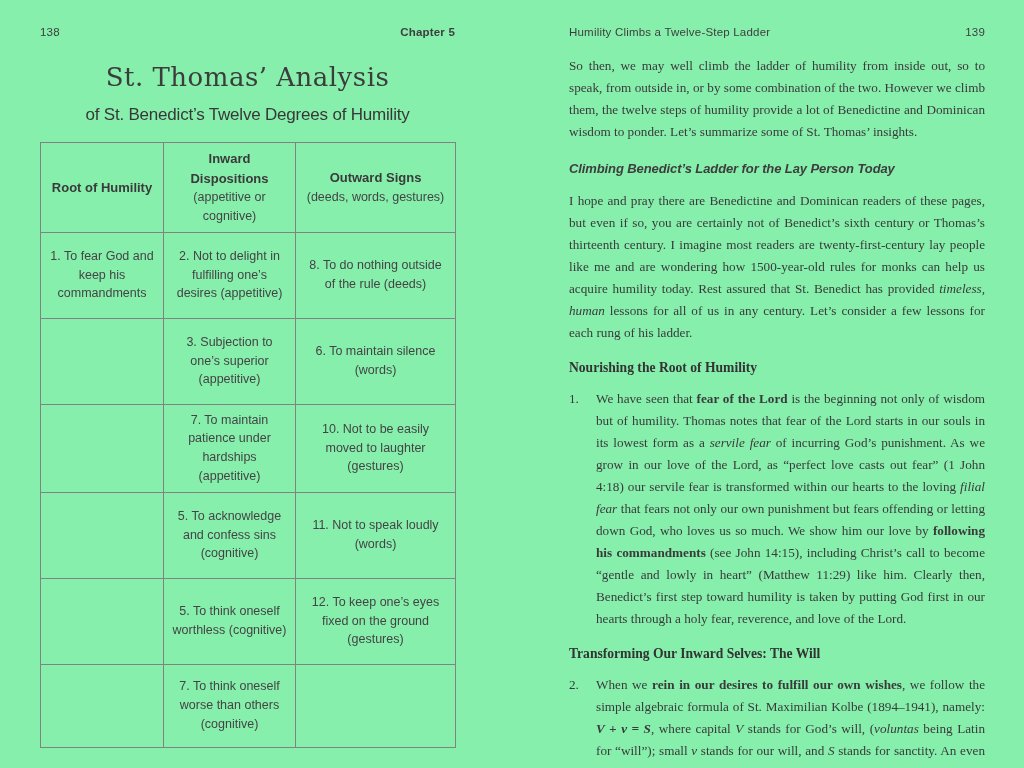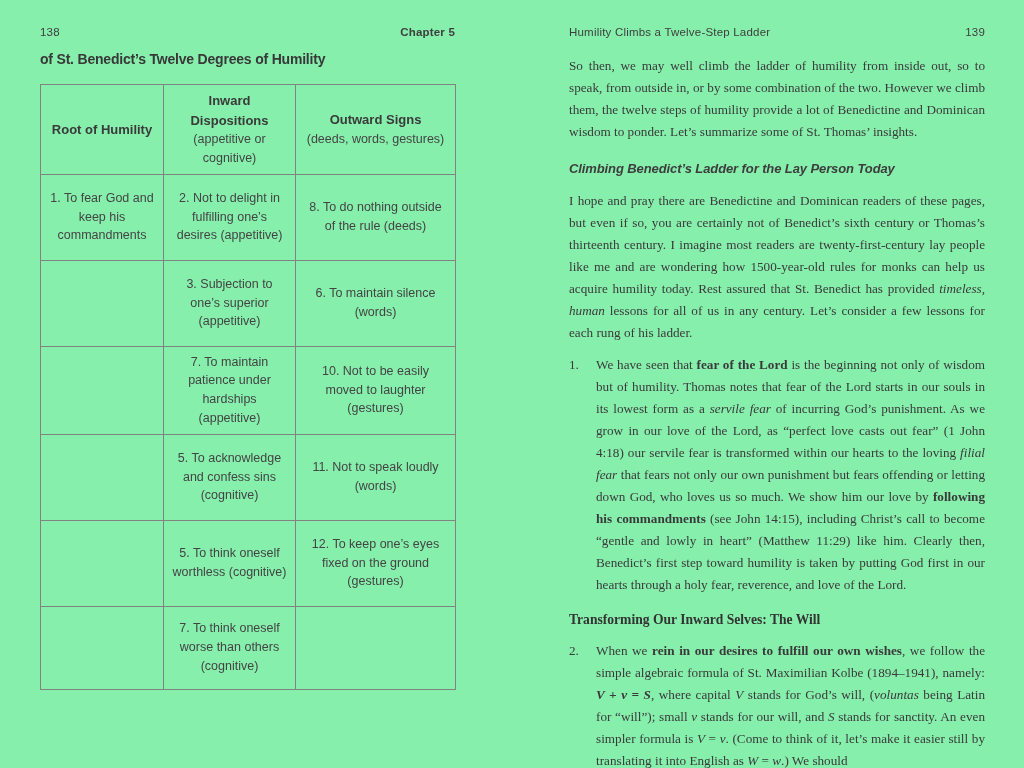--- a/index.html
+++ b/index.html
@@ -20,23 +20,23 @@
   }
   .runhead .rh-bold { font-weight:bold; }
 
   
   .book-title {
     margin-top:24px; text-align:center;
     font-family:"DejaVu Serif", serif; font-weight:normal;
     font-size:26px; color:#3c3c3c; letter-spacing:0.5px;
   }
   .book-subtitle {
-    margin-top:13px; text-align:left;
-    font-family:"Liberation Sans", sans-serif; font-weight:bold;
-    font-size:14px; color:#383838; letter-spacing:-0.2px;
+    margin-top:13px; text-align:center;
+    font-family:"Liberation Sans", sans-serif; font-weight:normal;
+    font-size:17px; color:#383838; letter-spacing:-0.2px;
   }
 
   
   table.humility {
     margin-top:17px; border-collapse:collapse; table-layout:fixed;
     width:415px; font-size:12.5px; color:#444444; line-height:1.5;
   }
   table.humility th, table.humility td {
     border:1px solid #828282; text-align:center; vertical-align:middle;
     padding:6px 7px; font-weight:normal;
@@ -72,20 +72,21 @@
 </head>
 <body>
 
 <div class="spread">
 
   <div class="page left">
     <div class="runhead">
       <span>138</span>
       <span class="rh-bold">Chapter 5</span>
     </div>
+    <div class="book-title">St. Thomas’ Analysis</div>
     <div class="book-subtitle">of St. Benedict’s Twelve Degrees of Humility</div>
     <table class="humility" id="humility-table">
       <colgroup>
         <col style="width:123px">
         <col style="width:132px">
         <col style="width:160px">
       </colgroup>
     <thead>
           <tr>
             <th>
@@ -138,20 +139,21 @@
 
   <div class="page right">
     <div class="runhead">
       <span>Humility Climbs a Twelve-Step Ladder</span>
       <span>139</span>
     </div>
     <div class="body-content" id="content">
         <div class="para"><span>So then, we may well climb the ladder of humility from inside out, so to speak, from outside in, or by some combination of the two. However we climb them, the twelve steps of humility provide a lot of Benedictine and Dominican wisdom to ponder. Let’s summarize some of St. Thomas’ insights.</span></div>
         <div class="h-ital">Climbing Benedict’s Ladder for the Lay Person Today</div>
         <div class="para"><span>I hope and pray there are Benedictine and Dominican readers of these pages, but even if so, you are certainly not of Benedict’s sixth century or Thomas’s thirteenth century. I imagine most readers are twenty-first-century lay people like me and are wondering how 1500-year-old rules for monks can help us acquire humility today. Rest assured that St. Benedict has provided </span><span class="i">timeless, human</span><span> lessons for all of us in any century. Let’s consider a few lessons for each rung of his ladder.</span></div>
+        <div class="h-bold">Nourishing the Root of Humility</div>
         <div class="list-item">
           <span class="list-num">1.</span>
           <span class="list-body"><span>We have seen that </span><span class="b">fear of the Lord</span><span> is the beginning not only of wisdom but of humility. Thomas notes that fear of the Lord starts in our souls in its lowest form as a </span><span class="i">servile fear</span><span> of incurring God’s punishment. As we grow in our love of the Lord, as “perfect love casts out fear” (1 John 4:18) our servile fear is transformed within our hearts to the loving </span><span class="i">filial fear</span><span> that fears not only our own punishment but fears offending or letting down God, who loves us so much. We show him our love by </span><span class="b">following his commandments</span><span> (see John 14:15), including Christ’s call to become “gentle and lowly in heart” (Matthew 11:29) like him. Clearly then, Benedict’s first step toward humility is taken by putting God first in our hearts through a holy fear, reverence, and love of the Lord.</span></span>
         </div>
         <div class="h-bold">Transforming Our Inward Selves: The Will</div>
         <div class="list-item">
           <span class="list-num">2.</span>
           <span class="list-body"><span>When we </span><span class="b">rein in our desires to fulfill our own wishes</span><span>, we follow the simple algebraic formula of St. Maximilian Kolbe (1894–1941), namely: </span><span class="b i">V + v = S</span><span>, where capital </span><span class="i">V</span><span> stands for God’s will, (</span><span class="i">voluntas</span><span> being Latin for “will”); small </span><span class="i">v</span><span> stands for our will, and </span><span class="i">S</span><span> stands for sanctity. An even simpler formula is </span><span class="i">V</span><span> = </span><span class="i">v</span><span>. (Come to think of it, let’s make it easier still by translating it into English as </span><span class="i">W</span><span> = </span><span class="i">w</span><span>.) We should</span></span>
         </div>
       </div>

